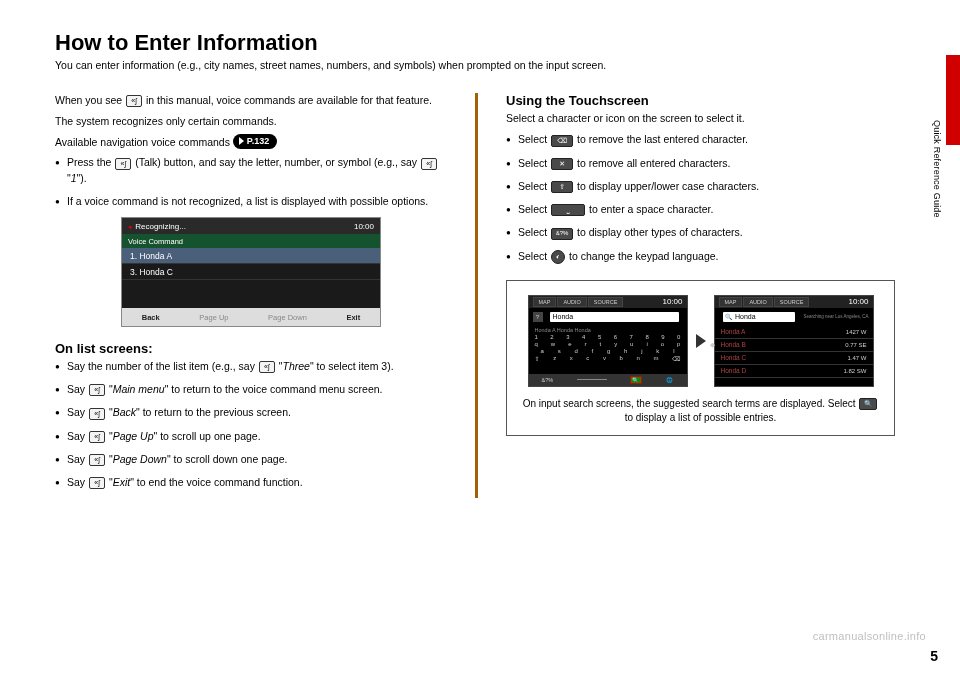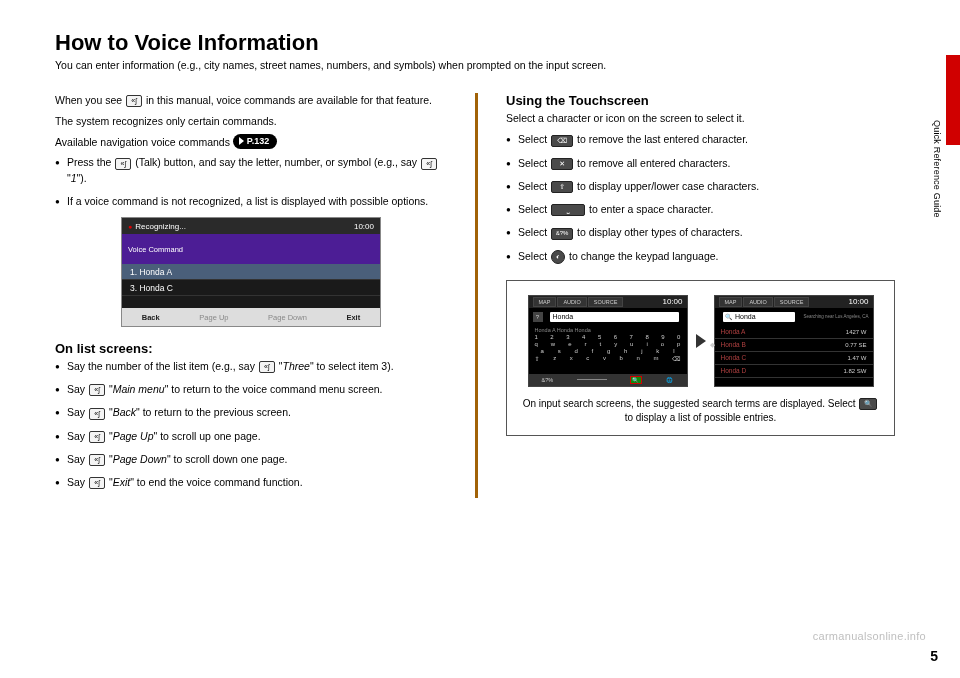--- a/index.html
+++ b/index.html
@@ -112,21 +112,21 @@
       margin: 6px auto 14px;
       background: #1a1a1a;
       border: 1px solid #888;
       position: relative;
       font-size: 8px;
       color: #fff;
     }
     .vs-top { height: 16px; background: #2a2a2a; display: flex; justify-content: space-between; align-items: center; padding: 0 6px; }
     .vs-row { height: 16px; display: flex; align-items: center; padding-left: 8px; border-bottom: 1px solid #333; font-size: 8.5px; }
     .vs-row.hl { background: #4a5f7a; }
-    .vs-header { height: 30px; background: #4c1d95; display: flex; align-items: center; padding-left: 6px; font-size: 7.5px;}
+    .vs-header { height: 14px; background: #14532d; display: flex; align-items: center; padding-left: 6px; font-size: 7.5px;}
     .vs-bottom { position: absolute; bottom: 0; left:0; right:0; height: 18px; background: #ddd; color: #222; display: flex; justify-content: space-around; align-items: center; font-size: 7.5px; font-weight: bold; }
     .touch-figure {
       border: 1px solid #555;
       padding: 14px 12px 10px;
       margin-top: 16px;
     }
     .touch-screens {
       display: flex;
       align-items: center;
       gap: 8px;
@@ -192,21 +192,21 @@
     .rec-icon { color:#d00; font-size:7px; margin-right:3px;}
     .small-gap { margin-bottom: 4px;}
   </style>
 </head>
 <body>
 
 <div class="red-tab"></div>
 <div class="side-label">Quick Reference Guide</div>
 
 <div class="page">
-  <h1>How to Voice Information</h1>
+  <h1>How to Enter Information</h1>
   <p class="subtitle">You can enter information (e.g., city names, street names, numbers, and symbols) when prompted on the input screen.</p>
 
   <div class="columns">
 
     <div class="col-left">
       <p class="sub-p">
         <span>When you see </span><span class="icon-box">«ʃ</span><span> in this manual, voice commands are available for that feature.</span>
       </p>
       <p class="small-gap">The system recognizes only certain commands.</p>
       <p class="sub-p">

